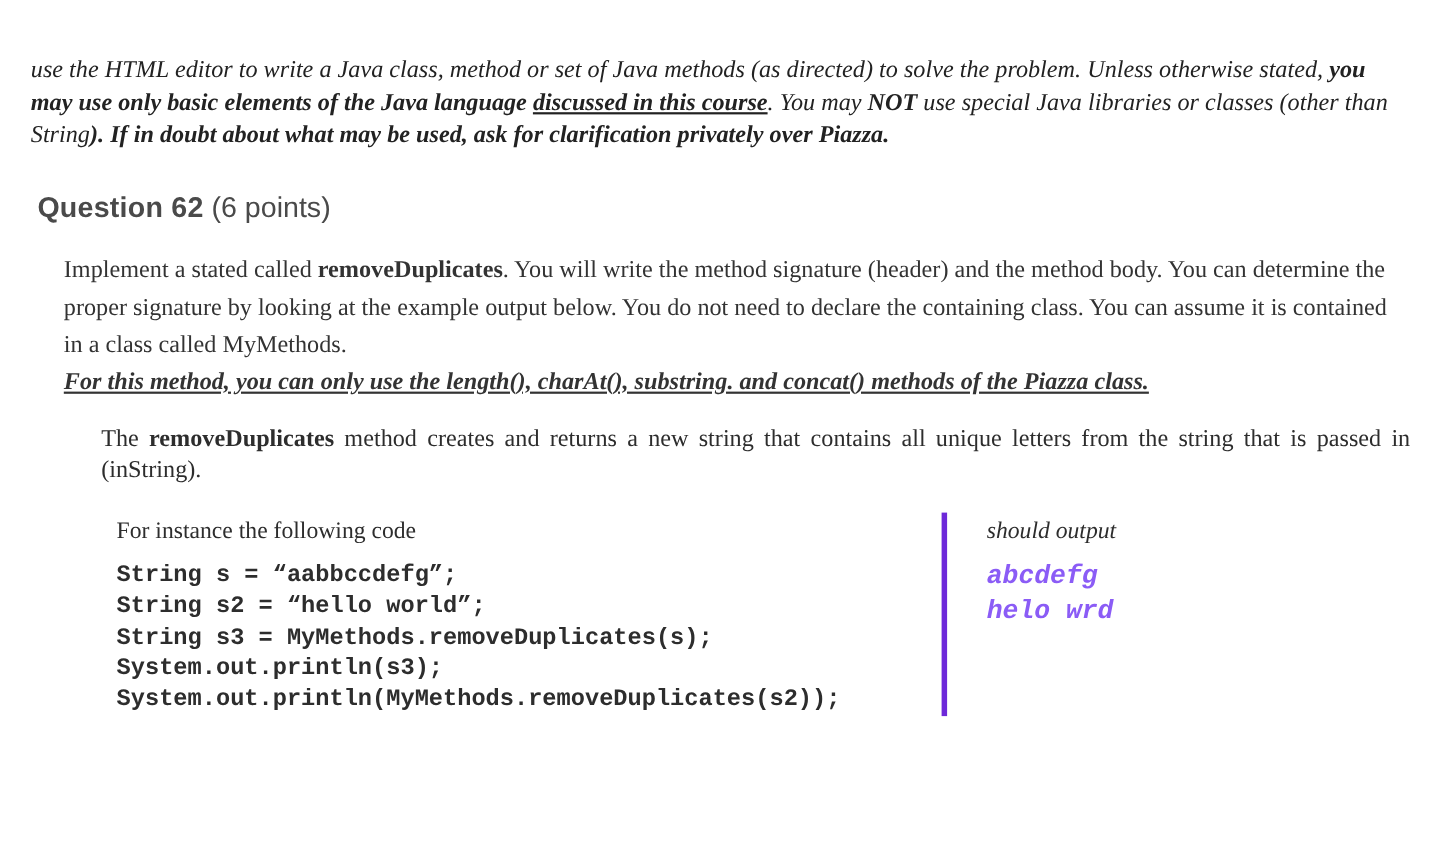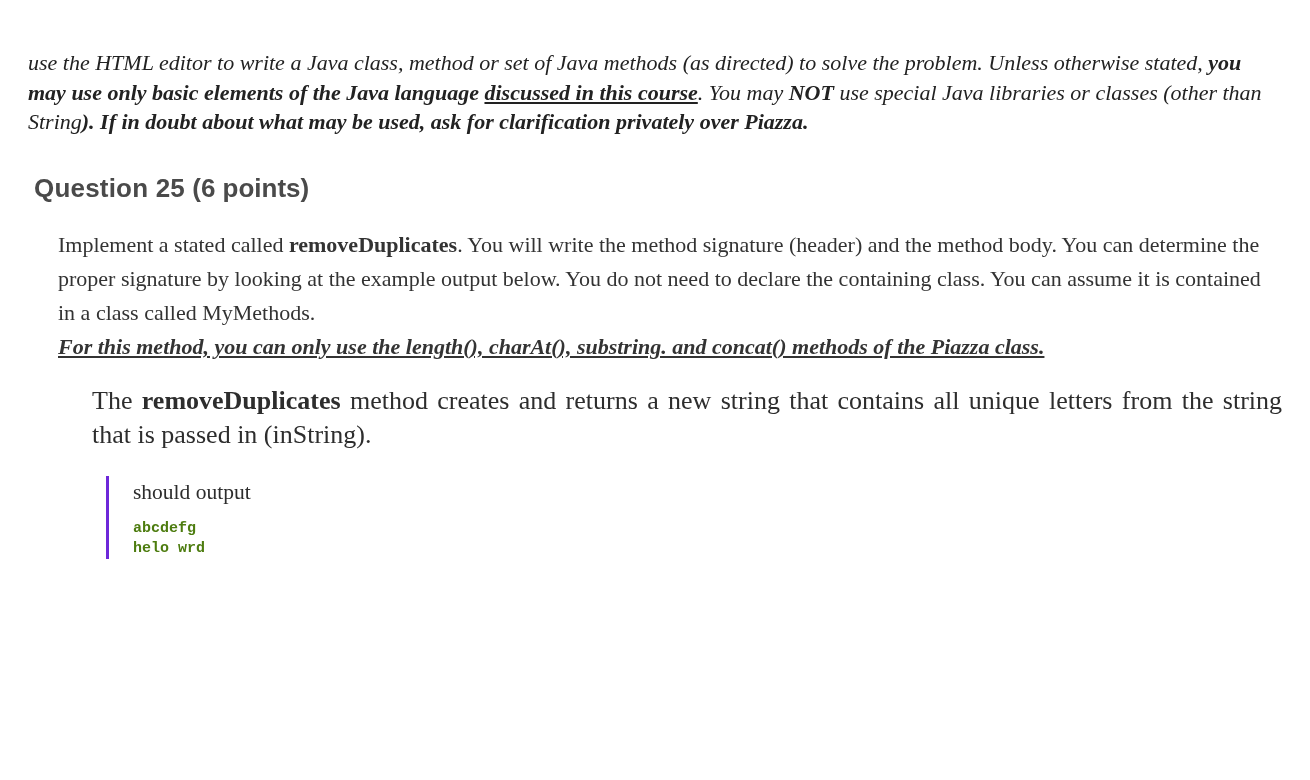--- a/index.html
+++ b/index.html
@@ -28,21 +28,21 @@
     font-family: 'Helvetica Neue', Helvetica, Arial, sans-serif;
     color: #4a4a4a;
     font-size: 26px;
     margin: 0 0 24px 6px;
   }
   .qheader .qnum {
     font-weight: 700;
     letter-spacing: 0.2px;
   }
   .qheader .qpts {
-    font-weight: 700;
+    font-weight: 400;
   }
   .qbody {
     margin-left: 30px;
     font-family: Georgia, 'Times New Roman', serif;
     font-size: 22px;
     color: #333333;
     line-height: 1.55;
   }
   .qbody .p1 {
     margin-bottom: 20px;
@@ -51,87 +51,96 @@
     font-family: Liberation Serif, serif;
     font-weight: 700;
   }
   .constraint {
     font-style: italic;
     font-weight: 700;
     text-decoration: underline;
   }
   .desc {
     margin-left: 34px;
-    font-size: 26px;
+    font-size: 22px;
     color: #2d2d2d;
     line-height: 1.3;
     text-align: justify;
     margin-bottom: 24px;
   }
   .example-wrap {
     margin-left: 48px;
     display: flex;
   }
   .example-left {
     flex: 0 0 730px;
     padding-right: 20px;
   }
   .example-right {
     flex: 1;
-    border-left: 3px solid #6d28d9;
-    padding-left: 24px;
+    border-left: 5px solid #6d28d9;
+    padding-left: 36px;
+    font-style: italic;
   }
   .ex-intro {
     font-family: Georgia, 'Times New Roman', serif;
     font-size: 21.5px;
     color: #2d2d2d;
     margin-bottom: 10px;
   }
   .code {
     font-family: 'Courier New', Courier, monospace;
     font-weight: 700;
     font-size: 21.5px;
     color: #2d2d2d;
     white-space: pre;
     line-height: 1.32;
   }
   .out {
     font-family: 'Courier New', Courier, monospace;
     font-weight: 700;
-    font-size: 15px;
-    color: #4d7c0f;
+    font-size: 24px;
+    color: #8b5cf6;
     white-space: pre;
     line-height: 1.32;
   }
 </style>
 </head>
 <body>
 
 <div class="page">
 
   <div class="intro">
     <span>use the HTML editor to write a Java class, method or set of Java methods (as directed) to solve the problem. Unless otherwise stated, </span><b><span>you may use only basic elements of the Java language </span><span class="u">discussed in this course</span></b><span>. </span><span>You may </span><b><span style="font-style:italic;">NOT</span></b><span> use special Java libraries or classes (other than String</span><b><span>). If in doubt about what may be used, ask for clarification privately over Piazza</span></b><b><span>.</span></b>
   </div>
 
   <div class="qheader">
-    <span class="qnum">Question 25</span><span class="qpts"> (6 points)</span>
+    <span class="qnum">Question 62</span><span class="qpts"> (6 points)</span>
   </div>
 
   <div class="qbody">
     <div class="p1">
       <span>Implement a stated called </span><span class="mono">removeDuplicates</span><span>. You will write the method signature (header) and the method body.  You can determine the proper signature by looking at the example output below.  You do not need to declare the containing class.  You can assume it is contained in a class called MyMethods.</span>
       <br>
       <span class="constraint">For this method, you can only use the length(), charAt(), substring. and concat() methods of the Piazza class.</span>
     </div>
 
     <div class="desc">
       <span>The </span><span class="mono">removeDuplicates</span><span> method creates and returns a new string that contains all unique letters from the string that is passed in (inString).</span>
     </div>
 
     <div class="example-wrap">
+      <div class="example-left">
+        <div class="ex-intro">For instance the following code</div>
+        <div class="code">String s = “aabbccdefg”;
+String s2 = “hello world”;
+String s3 = MyMethods.removeDuplicates(s);
+System.out.println(s3);
+System.out.println(MyMethods.removeDuplicates(s2));</div>
+      </div>
       <div class="example-right">
         <div class="ex-intro">should output</div>
         <div class="out">abcdefg
 helo wrd</div>
       </div>
     </div>
   </div>
 
 </div>
 

